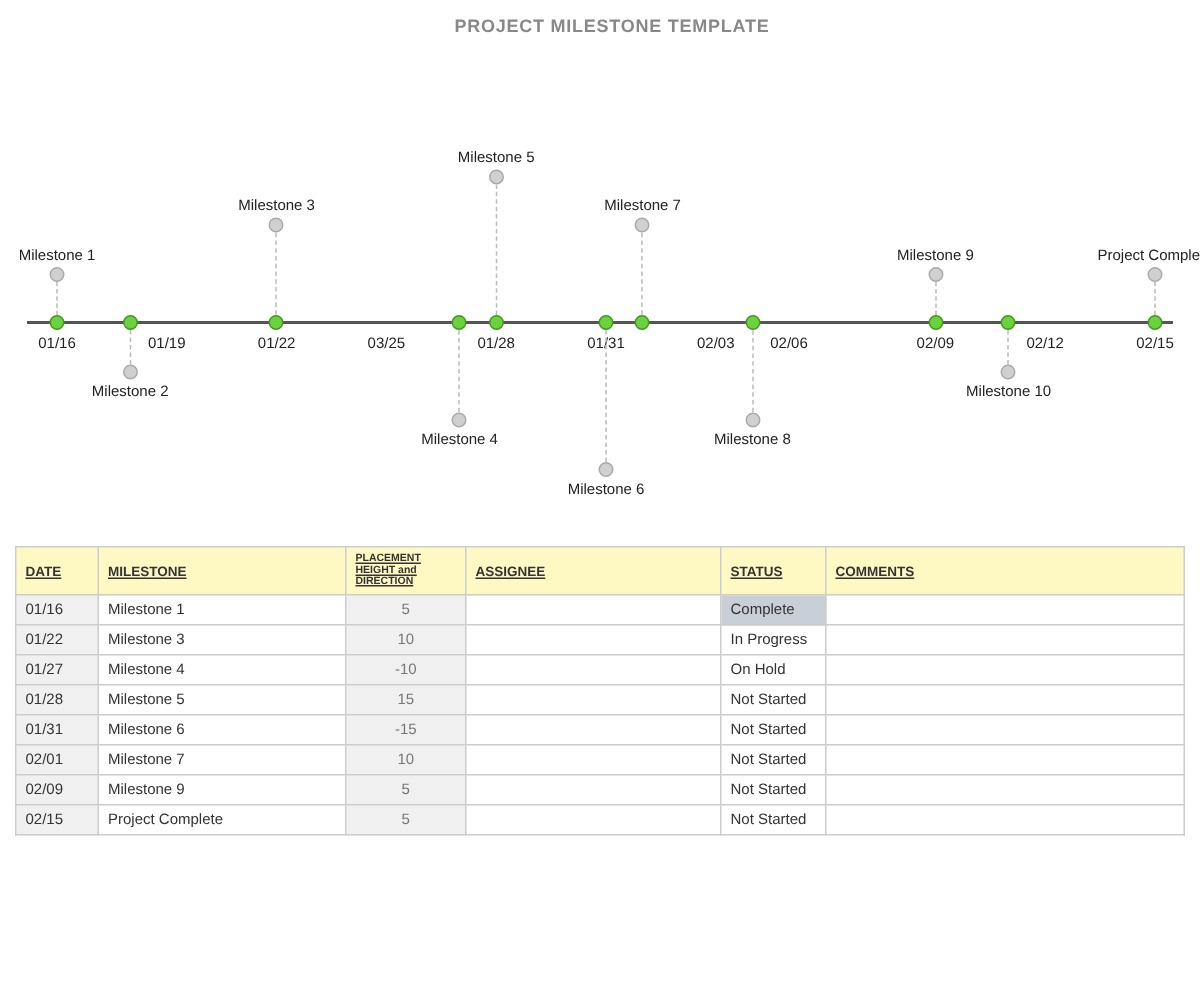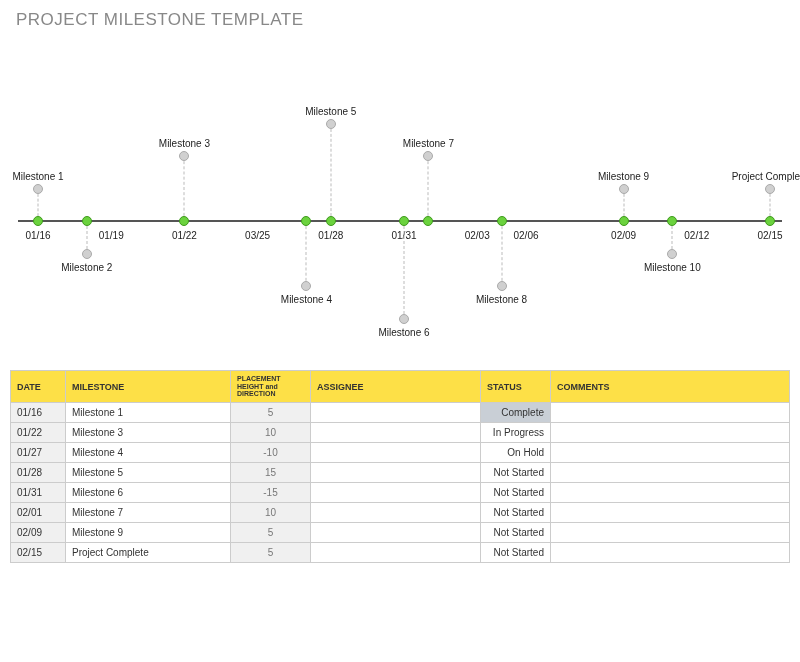--- a/index.html
+++ b/index.html
@@ -6,25 +6,26 @@
   body {
     font-family: Arial, Helvetica, sans-serif;
     background: #fff;
     width: 800px;
     height: 662px;
     overflow: hidden;
     font-size: 11px;
     color: #333;
   }
   .title {
-    font-size: 17px;
-    font-weight: normal;
+    font-size: 12px;
+    font-weight: bold;
     color: #888;
     letter-spacing: 0.5px;
     padding: 10px 0 0 16px;
+    text-align: center;
   }
   .chart-wrap {
     position: relative;
     width: 780px;
     height: 300px;
     margin: 0 auto;
   }
   .axis-line {
     position: absolute;
     top: 190px;
@@ -73,33 +74,34 @@
   }
   table { width: 100%; border-collapse: collapse; table-layout: fixed; }
   th, td {
     border: 1px solid #ccc;
     padding: 4px 6px;
     font-size: 10px;
     text-align: left;
     height: 20px;
   }
   th {
-    background: #fde047;
+    background: #fef9c3;
     font-weight: bold;
     font-size: 9px;
+    text-decoration: underline;
   }
   .col-date { width: 55px; }
   .col-ms   { width: 165px; }
   .col-ph   { width: 80px; }
   .col-as   { width: 170px; }
   .col-st   { width: 70px; margin-left: 12px; }
   .col-cm   { }
   .date-cell { background: #f0f0f0; }
   .ph-cell   { background: #f0f0f0; text-align: center; color: #777; }
-  .st-cell   { text-align: right; }
+  .st-cell   { text-align: left; }
   .st-complete { background: #c9cfd6; }
   th.ph-head { font-size: 7px; line-height: 1.1; }
 </style>
 </head>
 <body>
 
 <div class="title">PROJECT MILESTONE TEMPLATE</div>
 
 <div class="chart-wrap">
   <div class="axis-line"></div>

